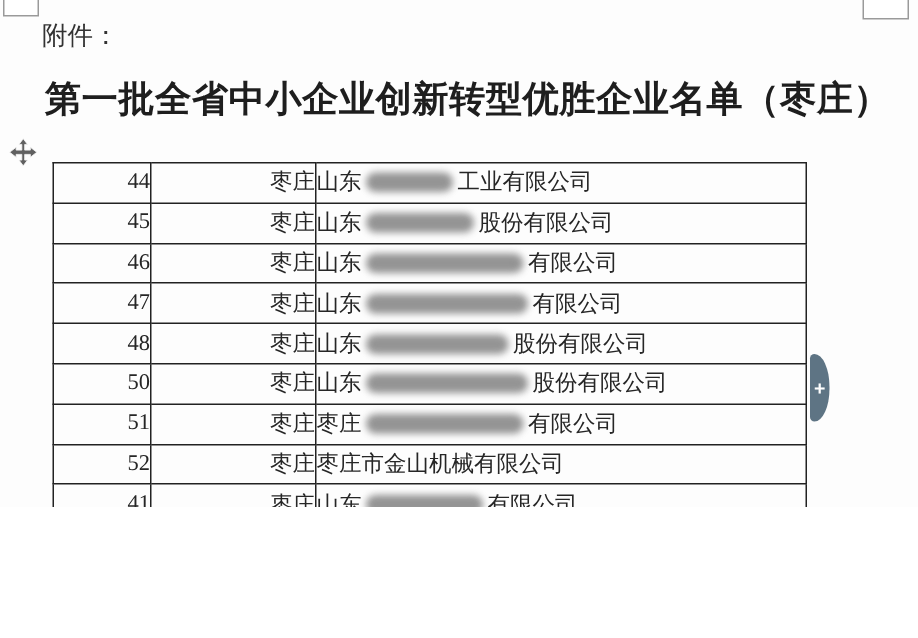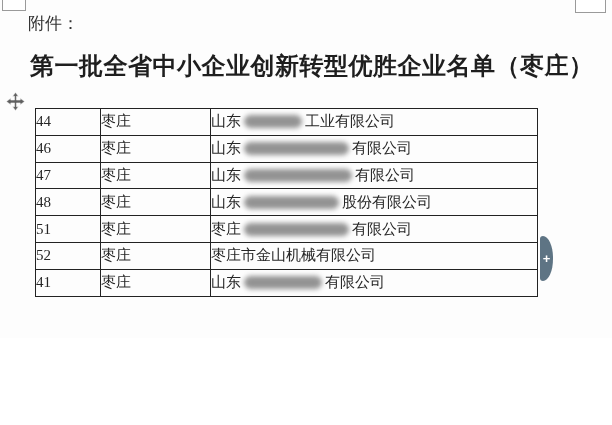--- a/index.html
+++ b/index.html
@@ -20,21 +20,21 @@
   }
   .move-handle{position:absolute;left:6px;top:92px;width:19px;height:19px;cursor:move;}
   table.doc-table{
     position:absolute;left:35px;top:108px;width:502px;border-collapse:collapse;
     table-layout:fixed;
   }
   table.doc-table td{
     border:1px solid #222;height:25.8px;font-size:15px;color:#262626;
     padding:0;overflow:hidden;white-space:nowrap;
   }
-  td.c-no,td.c-city{text-align:left;}
+  td.c-no,td.c-city{text-align:right;}
   td.c-name{padding-left:11px;margin-left:40px;}
   .blob{
     display:inline-block;height:13px;border-radius:7px;background:#6b6b6b;
     filter:blur(2.5px);opacity:.72;vertical-align:-2px;margin:0 3px;
   }
   .hl-underline{
     position:absolute;left:43px;top:342px;width:328px;height:4px;border-radius:3px;
     background:var(--underline,#a94442);transform:rotate(-0.15deg);
   }
   .plus-handle{
@@ -82,33 +82,43 @@
         <col style="width:110px">
         <col style="width:327px">
       </colgroup>
     <tbody>
         <tr>
           <td class="c-no">44</td>
           <td class="c-city">枣庄</td>
           <td class="c-name"><span>山东</span><span class="blob" style="width: 58px;"></span><span>工业有限公司</span></td>
         </tr>
         <tr>
+          <td class="c-no">45</td>
+          <td class="c-city">枣庄</td>
+          <td class="c-name"><span>山东</span><span class="blob" style="width: 72px;"></span><span>股份有限公司</span></td>
+        </tr>
+        <tr>
           <td class="c-no">46</td>
           <td class="c-city">枣庄</td>
           <td class="c-name"><span>山东</span><span class="blob" style="width: 105px;"></span><span>有限公司</span></td>
         </tr>
         <tr>
           <td class="c-no">47</td>
           <td class="c-city">枣庄</td>
           <td class="c-name"><span>山东</span><span class="blob" style="width: 108px;"></span><span>有限公司</span></td>
         </tr>
         <tr>
           <td class="c-no">48</td>
           <td class="c-city">枣庄</td>
           <td class="c-name"><span>山东</span><span class="blob" style="width: 95px;"></span><span>股份有限公司</span></td>
+        </tr>
+        <tr>
+          <td class="c-no">50</td>
+          <td class="c-city">枣庄</td>
+          <td class="c-name"><span>山东</span><span class="blob" style="width: 108px;"></span><span>股份有限公司</span></td>
         </tr>
         <tr>
           <td class="c-no">51</td>
           <td class="c-city">枣庄</td>
           <td class="c-name"><span>枣庄</span><span class="blob" style="width: 105px;"></span><span>有限公司</span></td>
         </tr>
         <tr>
           <td class="c-no">52</td>
           <td class="c-city">枣庄</td>
           <td class="c-name"><span>枣庄市金山机械有限公司</span></td>

